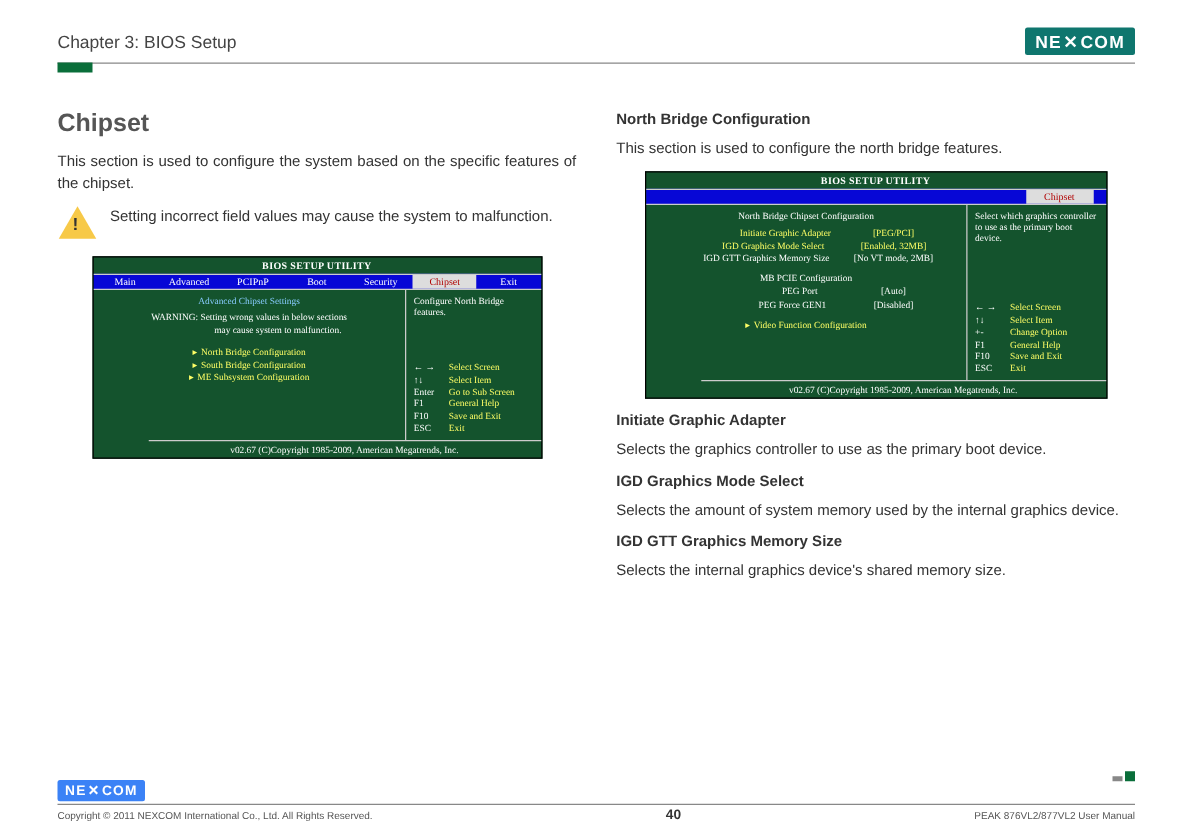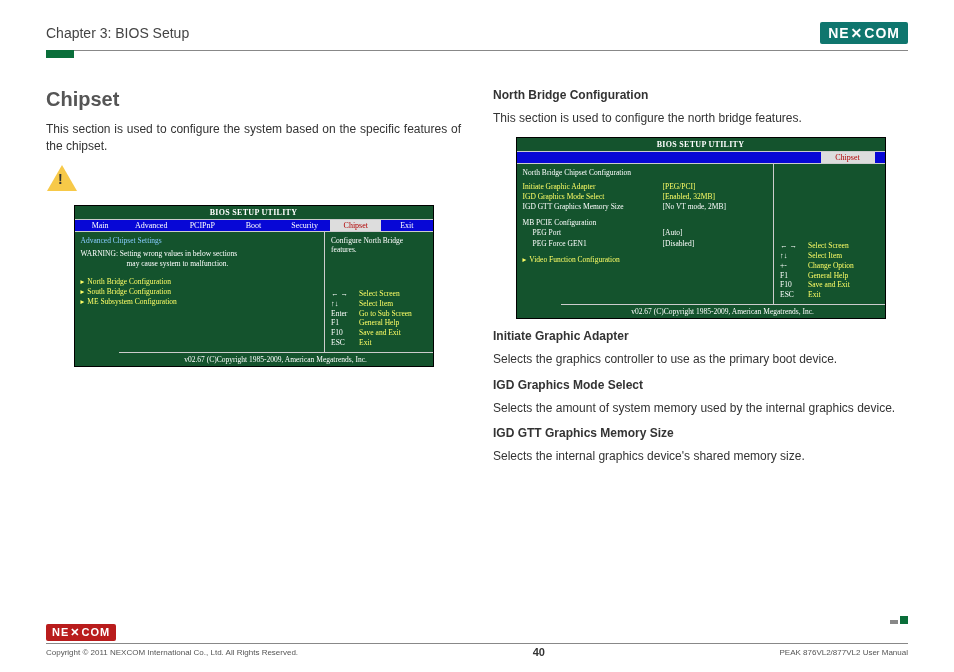--- a/index.html
+++ b/index.html
@@ -132,21 +132,21 @@
     padding:4px 6px;
     font-size:7.5px;
     display:flex;
     flex-direction:column;
   }
   .bios-side .help-top { flex:0 0 auto; }
   .bios-side .nav { margin-top:auto; }
   .bl-white { color:#fff; }
   .bl-yellow { color:#ffff66; }
   .bl-cyan { color:#88ccff; }
-  .bios-line { font-size:7.5px; line-height:1.35; }
+  .bios-line { font-size:7.5px; line-height:1.35;text-align:center; }
   .tri-bullet { color:#ffff66; margin-right:3px;}
   .nav-row { font-size:7.5px; line-height:1.3; white-space:nowrap;}
   .nav-key { color:#fff; display:inline-block; width:28px;}
   .nav-act { color:#ffff66;}
   .bios-footer {
     border-top:1px solid #ccc;
     text-align:center;
     font-size:7.5px;
     padding:2px 0;
     color:#fff;
@@ -162,21 +162,21 @@
   }
   .footer-rule { border:none; border-top:1px solid #888; margin-bottom:2px;}
   .footer-row {
     display:flex;
     justify-content:space-between;
     align-items:center;
     font-size:8px;
     color:#555;
   }
   .footer-logo {
-    background:#b91c1c;
+    background:#3b82f6;
     color:#fff;
     font-weight:bold;
     font-size:11px;
     padding:2px 6px;
     letter-spacing:1px;
     border-radius:2px;
     margin-bottom:2px;
     display:inline-block;
   }
   .page-num { font-weight:bold; font-size:11px; color:#333; }
@@ -203,20 +203,21 @@
 <div class="columns">
 
   <div class="col">
     <h1 class="chipset-h">Chipset</h1>
     <p class="para">This section is used to configure the system based on the specific features of the chipset.</p>
     <div class="warn-row">
       <div class="warn-icon">
         <div class="tri"></div>
           <div class="tri-inner">!</div>
       </div>
+      <p class="para" style="margin:0">Setting incorrect field values may cause the system to malfunc­tion.</p>
     </div>
 
     <div class="bios-box left">
       <div class="bios-title">BIOS SETUP UTILITY</div>
       <div class="bios-tabs">
         <div class="bios-tab">Main</div>
         <div class="bios-tab">Advanced</div>
         <div class="bios-tab">PCIPnP</div>
         <div class="bios-tab">Boot</div>
         <div class="bios-tab">Security</div>
@@ -269,20 +270,21 @@
           <div class="bios-line"><span class="val-col bl-yellow">IGD Graphics Mode Select</span><span class="val-val">[Enabled, 32MB]</span></div>
           <div class="bios-line"><span class="val-col bl-white">IGD GTT Graphics Memory Size</span><span class="bl-white">[No VT mode, 2MB]</span></div>
           <div style="height:6px"></div>
           <div class="bios-line bl-white">MB PCIE Configuration</div>
           <div class="bios-line"><span class="val-col bl-white" style="padding-left:10px">PEG Port</span><span class="bl-white">[Auto]</span></div>
           <div class="bios-line"><span class="val-col bl-white" style="padding-left:10px">PEG Force GEN1</span><span class="bl-white">[Disabled]</span></div>
           <div style="height:6px"></div>
           <div class="bios-line bl-yellow"><span class="tri-bullet">▸</span><span>Video Function Configuration</span></div>
         </div>
         <div class="bios-side">
+          <div class="help-top bl-white">Select which graphics controller to use as the primary boot device.</div>
           <div class="nav">
             <div class="nav-row"><span class="nav-key">← →</span><span class="nav-act">Select Screen</span></div>
             <div class="nav-row"><span class="nav-key">↑↓</span><span class="nav-act">Select Item</span></div>
             <div class="nav-row"><span class="nav-key">+-</span><span class="nav-act">Change Option</span></div>
             <div class="nav-row"><span class="nav-key">F1</span><span class="nav-act">General Help</span></div>
             <div class="nav-row"><span class="nav-key">F10</span><span class="nav-act">Save and Exit</span></div>
             <div class="nav-row"><span class="nav-key">ESC</span><span class="nav-act">Exit</span></div>
           </div>
         </div>
       </div>

